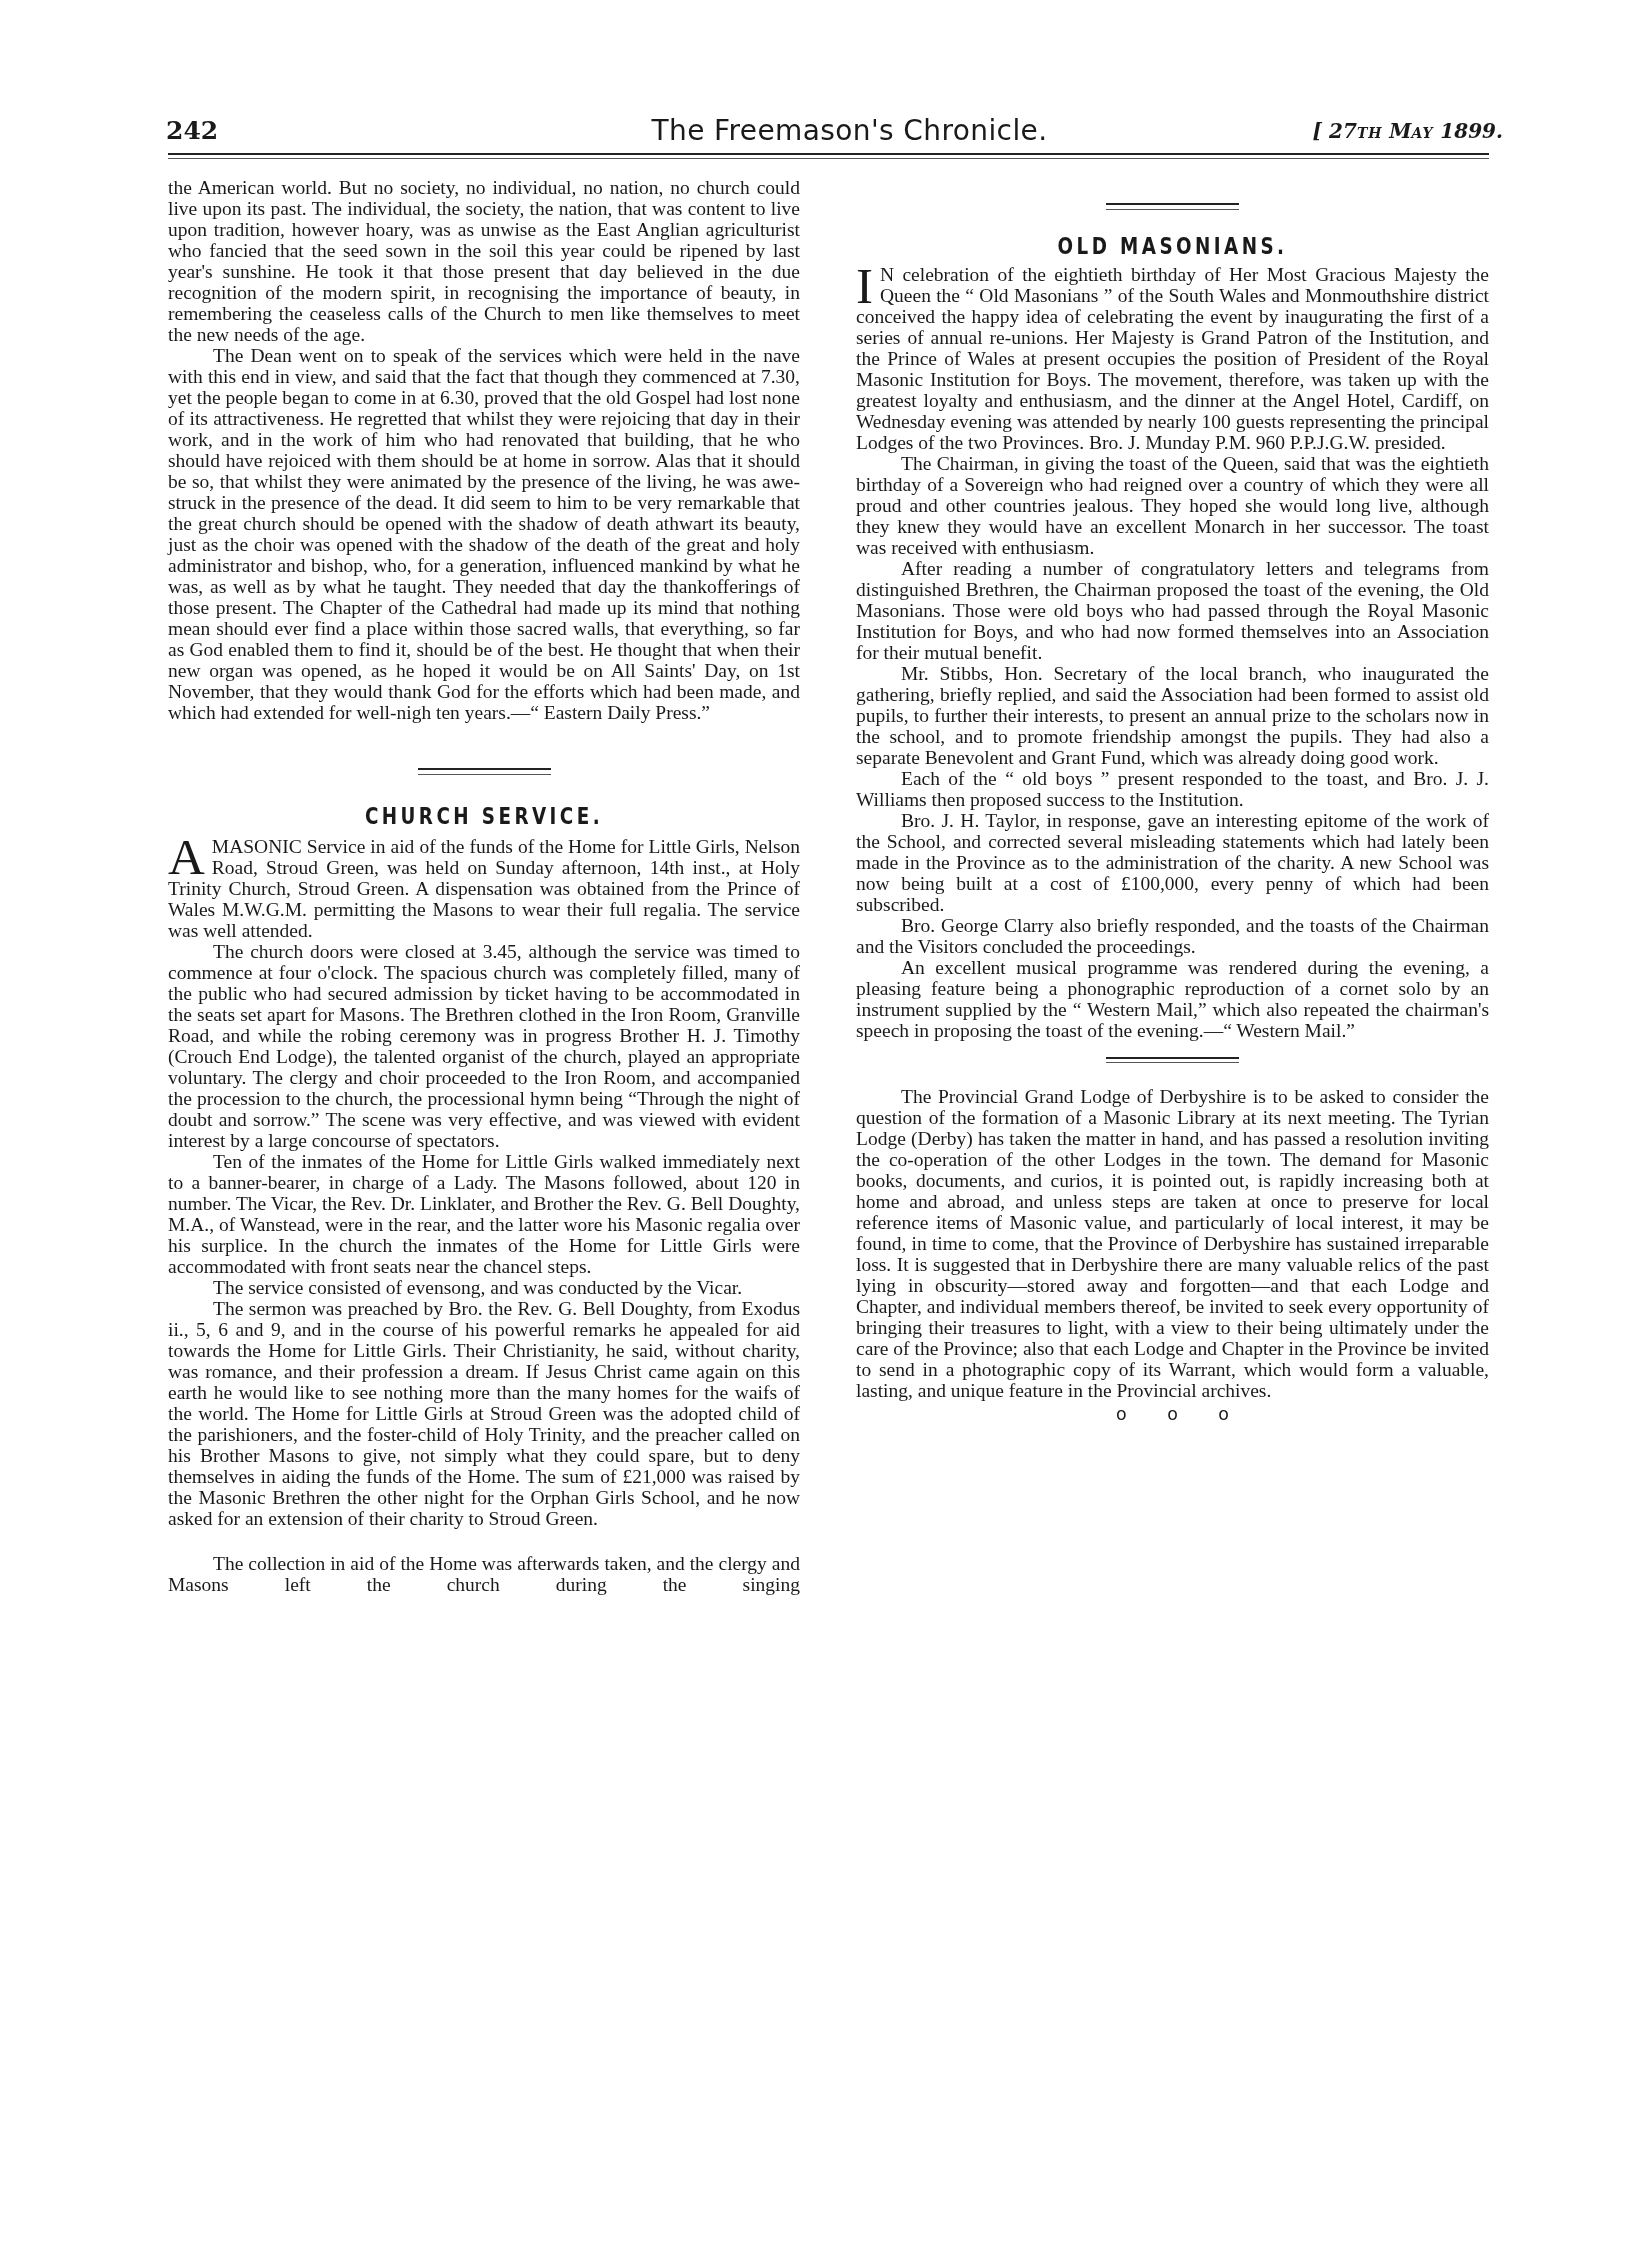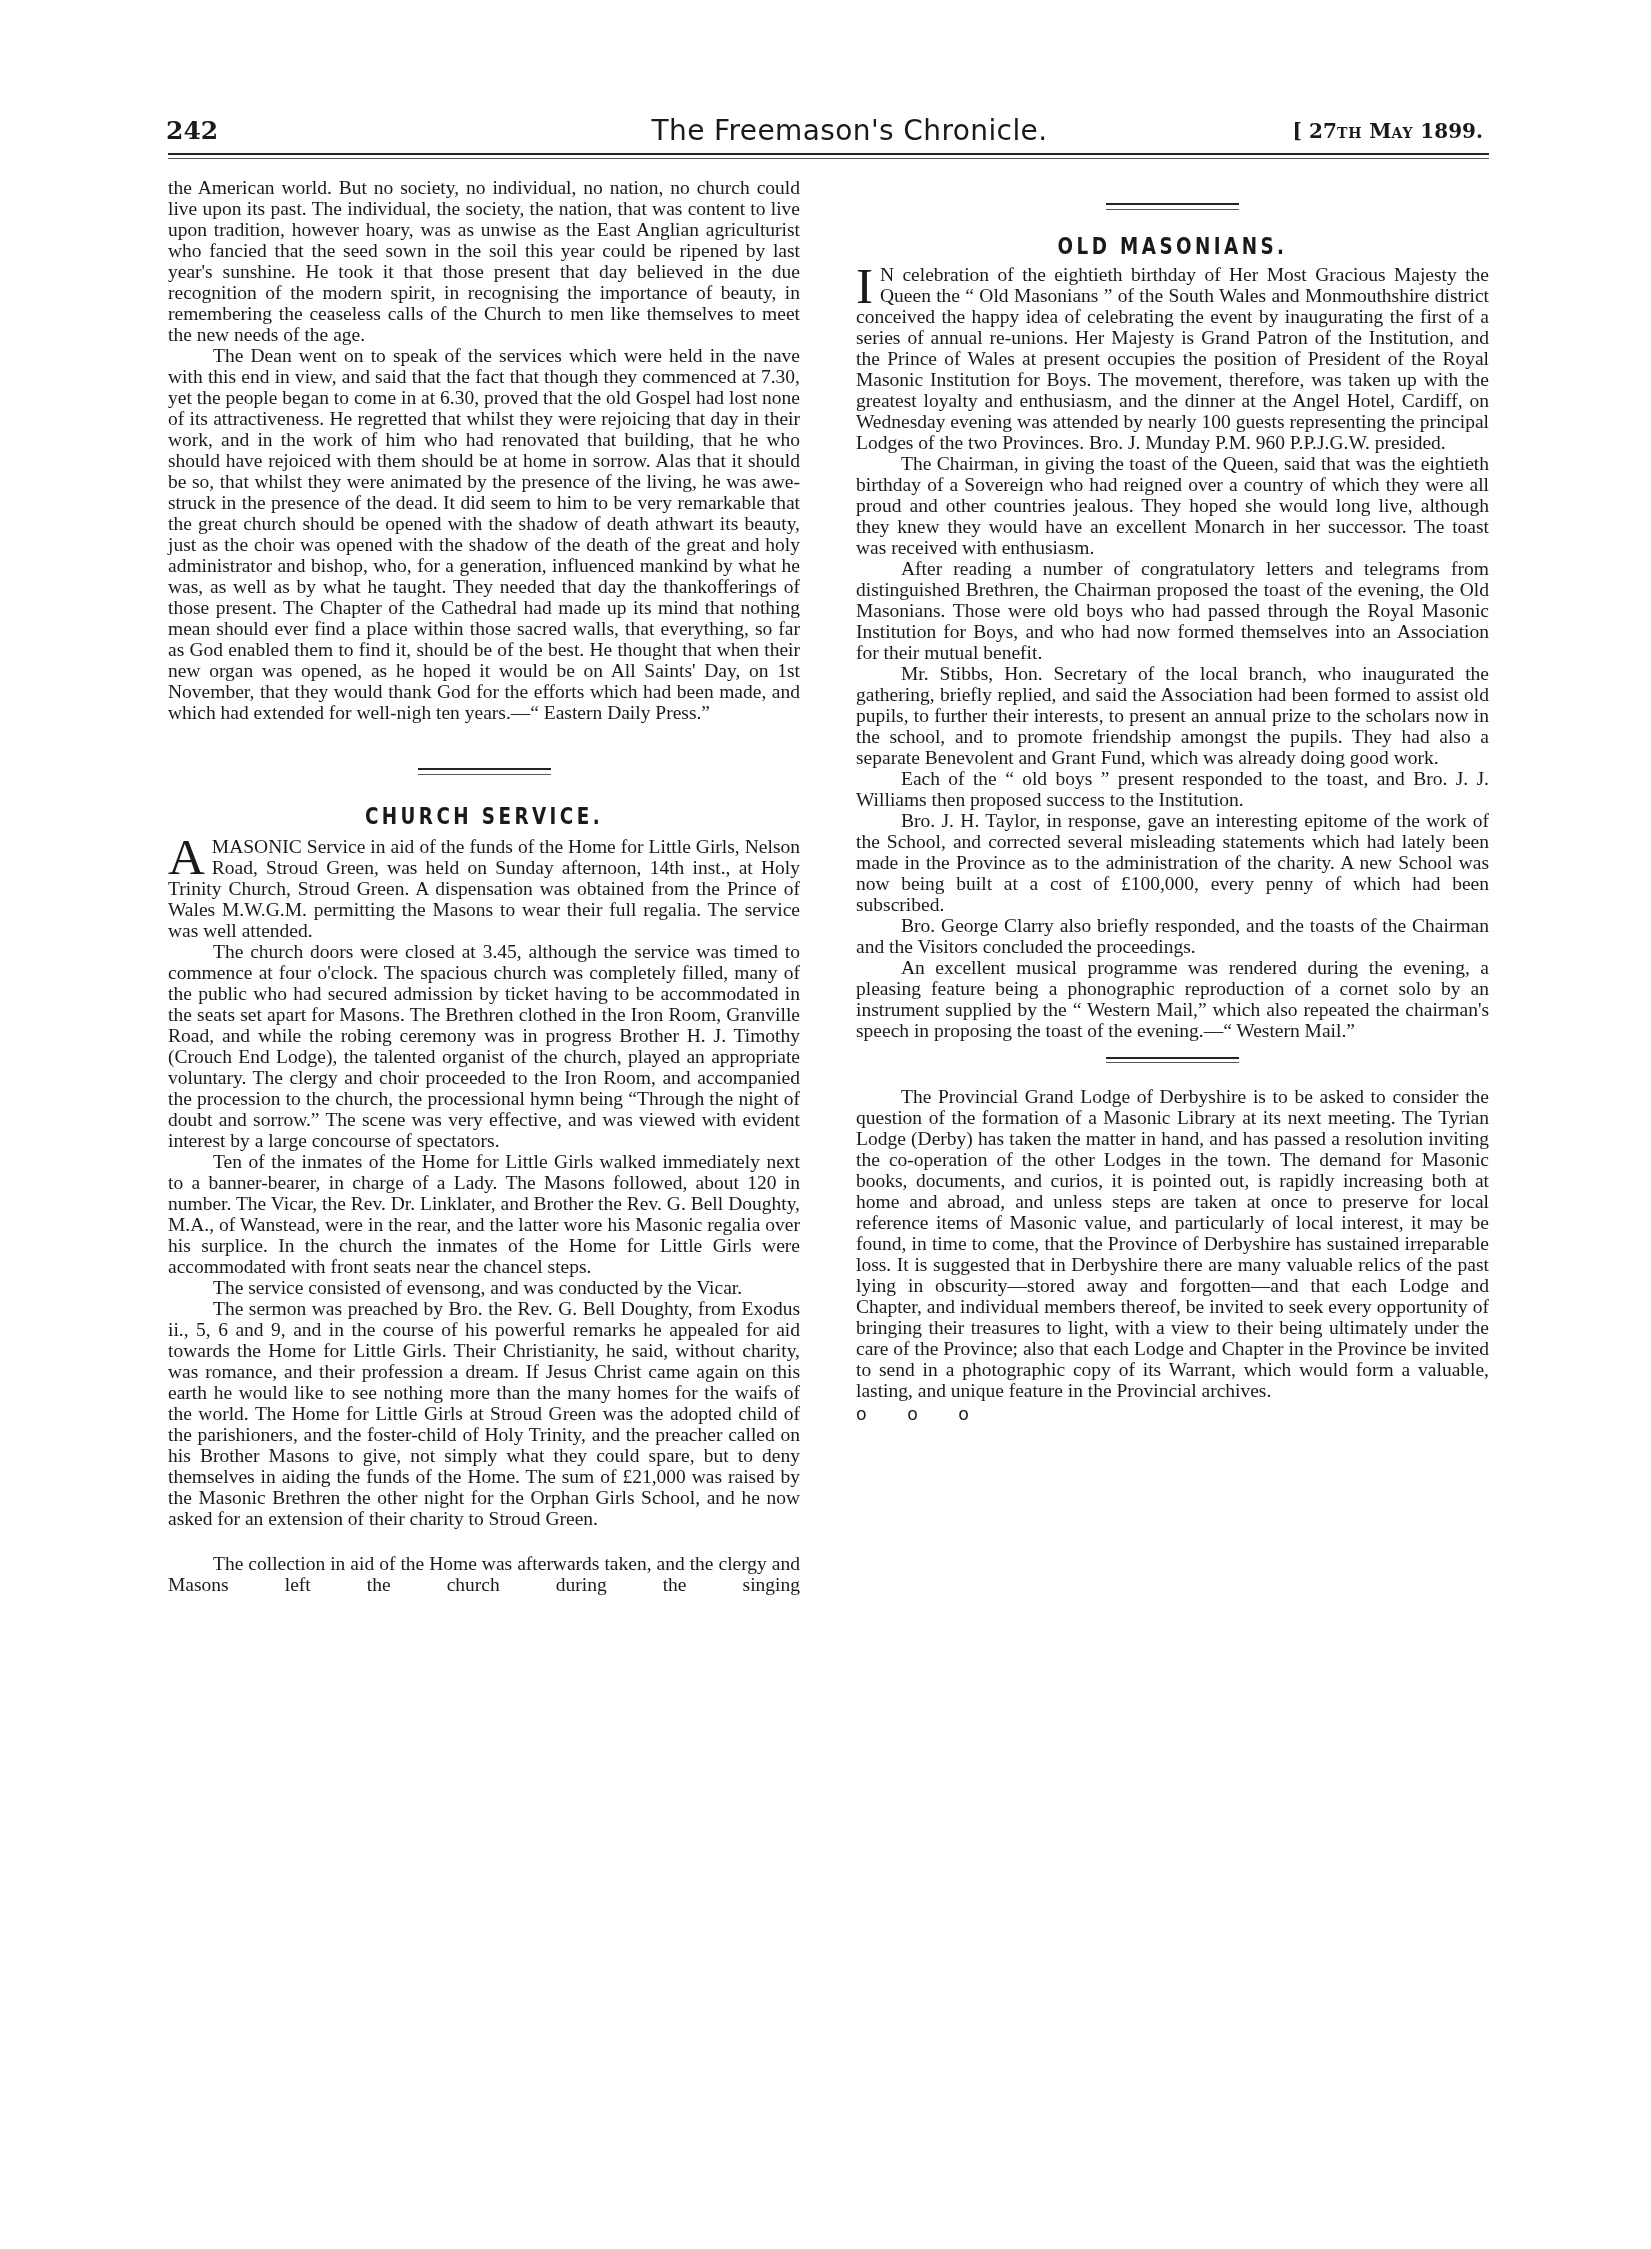--- a/index.html
+++ b/index.html
@@ -2,37 +2,37 @@
 <html style="font-size:14px"><head>
 <meta charset="utf-8">
 <style>
   html, body { margin: 0; padding: 0; background: #ffffff; }
   body { width: 1651px; height: 2250px; position: relative; overflow: hidden;
          font-family: "Liberation Serif", "DejaVu Serif", serif; color: #1a1a1a; }
   .hdr { position: absolute; top: 112px; height: 38px; font-size: 26px; line-height: 38px; }
   .pageno { left: 166px; font-family: "DejaVu Serif", serif; font-weight: bold; font-size: 25px; }
   .title { left: 0; width: 1651px; text-align: center; font-family: "DejaVu Sans", sans-serif;
            font-size: 28px; letter-spacing: 0.4px; padding-left: 24px; }
-  .date { right: 168px; font-family: "DejaVu Serif", serif; font-size: 20px; font-weight: bold; }
+  .date { right: 148px; font-family: "DejaVu Serif", serif; font-size: 20px; font-weight: bold; font-style: italic; }
   .date .sc { font-size: 14px; letter-spacing: 0.9px; }
   .rule { position: absolute; left: 168px; width: 1321px; top: 153px; height: 0;
           border-top: 2.6px solid #222; }
   .rule2 { position: absolute; left: 168px; width: 1321px; top: 158px; height: 0;
            border-top: 0.9px solid #555; }
   .col { position: absolute; top: 177px; font-size: 19.5px; line-height: 21px; text-align: justify; }
   .col.left { left: 168px; width: 632px; }
   .col.right { left: 856px; width: 633px; }
   .col p { margin: 0; text-indent: 45px; hyphens: manual; }
   .col p.noindent { text-indent: 0; }
   .col p.drop { text-indent: 0; }
   .dropcap { float: left; font-size: 51px; line-height: 40px; margin: 1.7px 7px 0 0; }
   .divider { width: 133px; height: 3.5px; margin: 0 auto; border-top: 2.6px solid #222; border-bottom: 0.9px solid #555; }
   .heading { text-align: center; font-family: "DejaVu Sans", sans-serif; font-weight: bold;
              font-size: 23.5px; letter-spacing: 4.4px; transform: scaleX(0.78); line-height: 30px; }
-  .ooo { text-align: left; word-spacing: 35px; font-size: 17.4px; line-height: 26px; font-family: "DejaVu Sans", sans-serif; }
+  .ooo { text-align: center; word-spacing: 35px; font-size: 17.4px; line-height: 26px; font-family: "DejaVu Sans", sans-serif; }
 </style>
 </head>
 <body>
 
 <div class="hdr pageno">242</div>
 <div class="hdr title">The Freemason's Chronicle.</div>
 <div class="hdr date"><span>[ 27</span><span class="sc">TH</span><span> M</span><span class="sc">AY</span><span> 1899.</span></div>
 <div class="rule"></div>
 <div class="rule2"></div>
 

